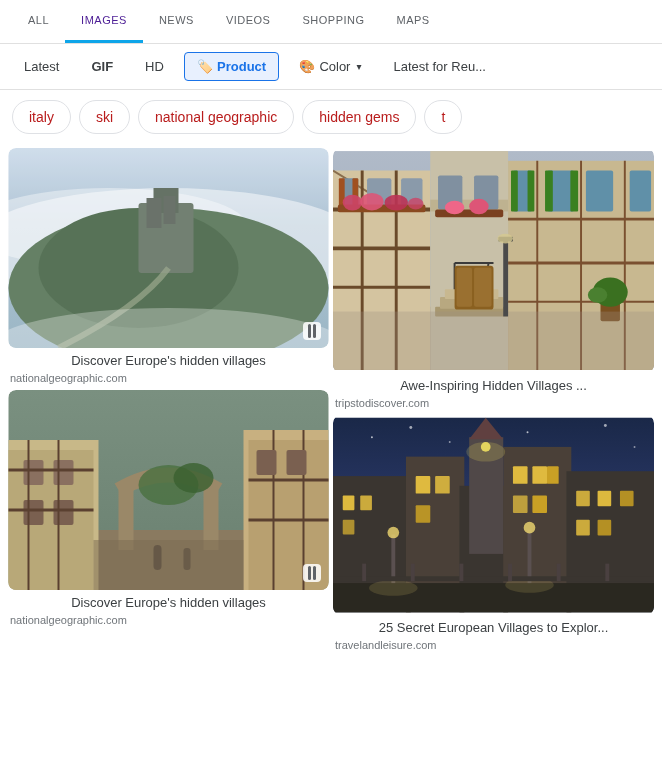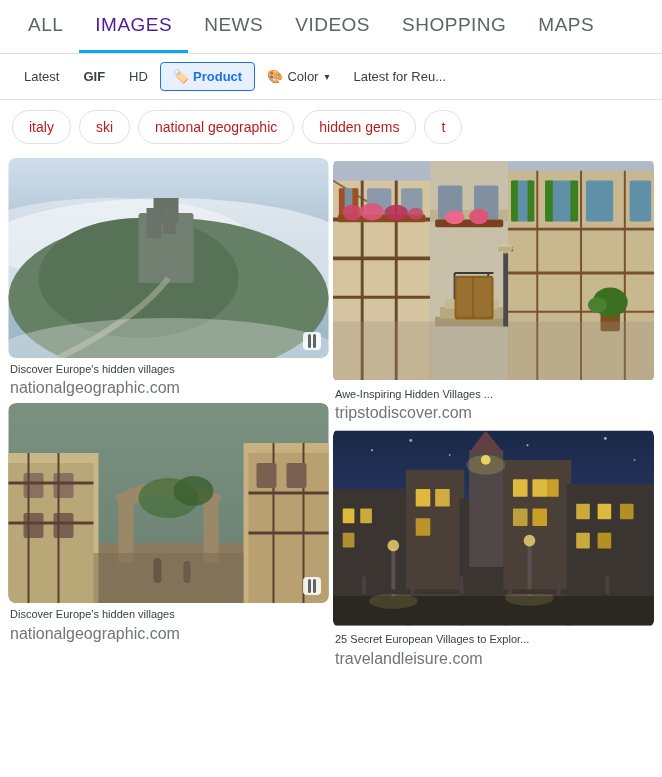--- a/index.html
+++ b/index.html
@@ -13,40 +13,40 @@
     
     .nav-tabs {
       display: flex;
       align-items: center;
       border-bottom: 1px solid #e0e0e0;
       padding: 0 12px;
       background: #fff;
     }
     .nav-tab {
       padding: 14px 16px;
-      font-size: 19px;
+      font-size: 11px;
       color: #5f6368;
       cursor: pointer;
       text-transform: uppercase;
       letter-spacing: 0.5px;
       font-weight: 500;
       border-bottom: 3px solid transparent;
       white-space: nowrap;
     }
     .nav-tab.active {
       color: #4c1d95;
       border-bottom: 3px solid #0ea5e9;
     }
 
     
     .filter-bar {
       display: flex;
       align-items: center;
       padding: 8px 12px;
-      gap: 0;
+      gap: 8px;
       border-bottom: 1px solid #e0e0e0;
       overflow-x: hidden;
     }
     .filter-item {
       display: flex;
       align-items: center;
       gap: 4px;
       padding: 6px 12px;
       font-size: 13px;
       color: #3c4043;
@@ -101,29 +101,30 @@
     .image-card .img-wrapper {
       position: relative;
       width: 100%;
       overflow: hidden;
       border-radius: 8px;
     }
     .image-card .img-caption {
       padding: 4px 2px 2px 2px;
     }
     .image-card .img-title {
-      font-size: 11px;
+      font-size: 13px;
       color: #3c4043;
       line-height: 1.4;
       white-space: nowrap;
       overflow: hidden;
       text-overflow: ellipsis;
+      text-align: center;
     }
     .image-card .img-source {
-      font-size: 16px;
+      font-size: 11px;
       color: #70757a;
       margin-top: 2px;
     }
 
     
     .slideshow-indicator {
       position: absolute;
       bottom: 8px;
       right: 8px;
       background: rgba(255,255,255,0.85);

